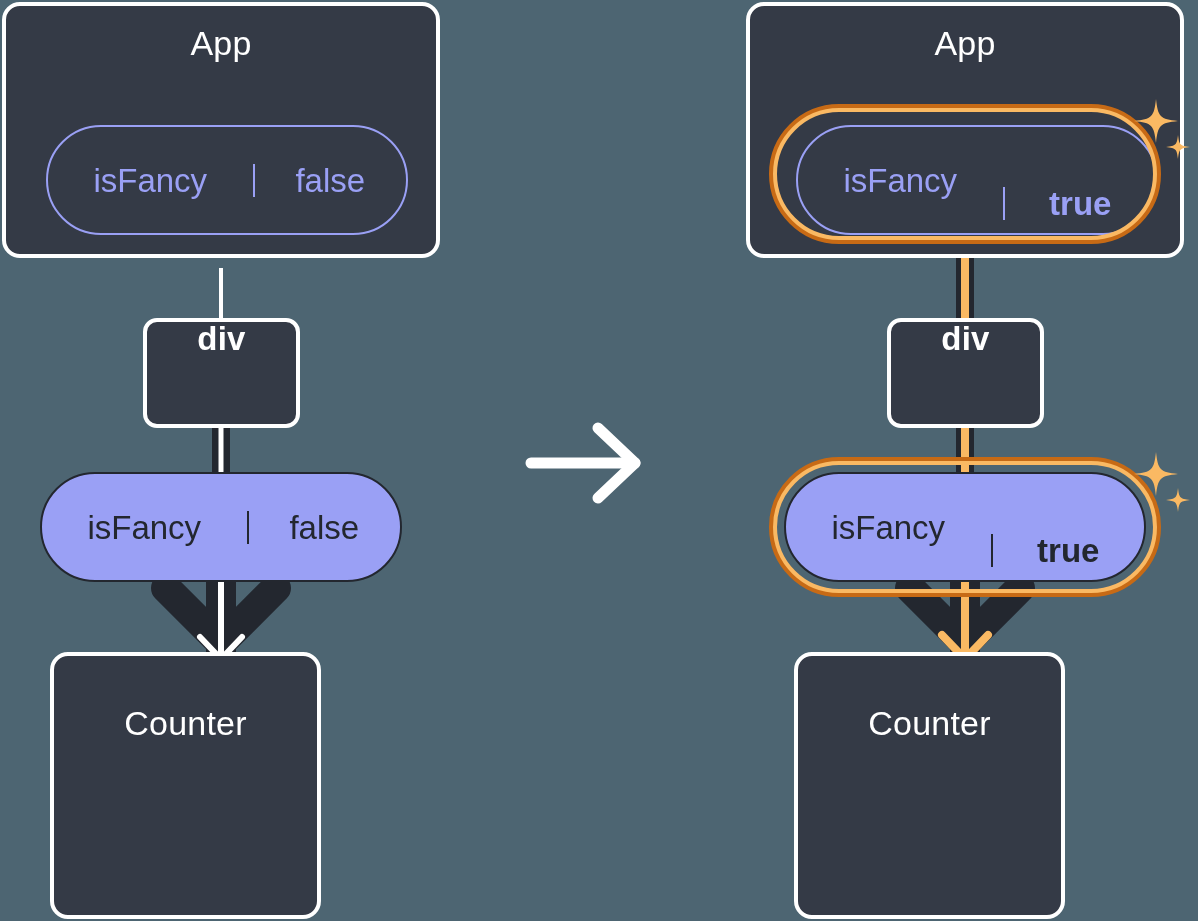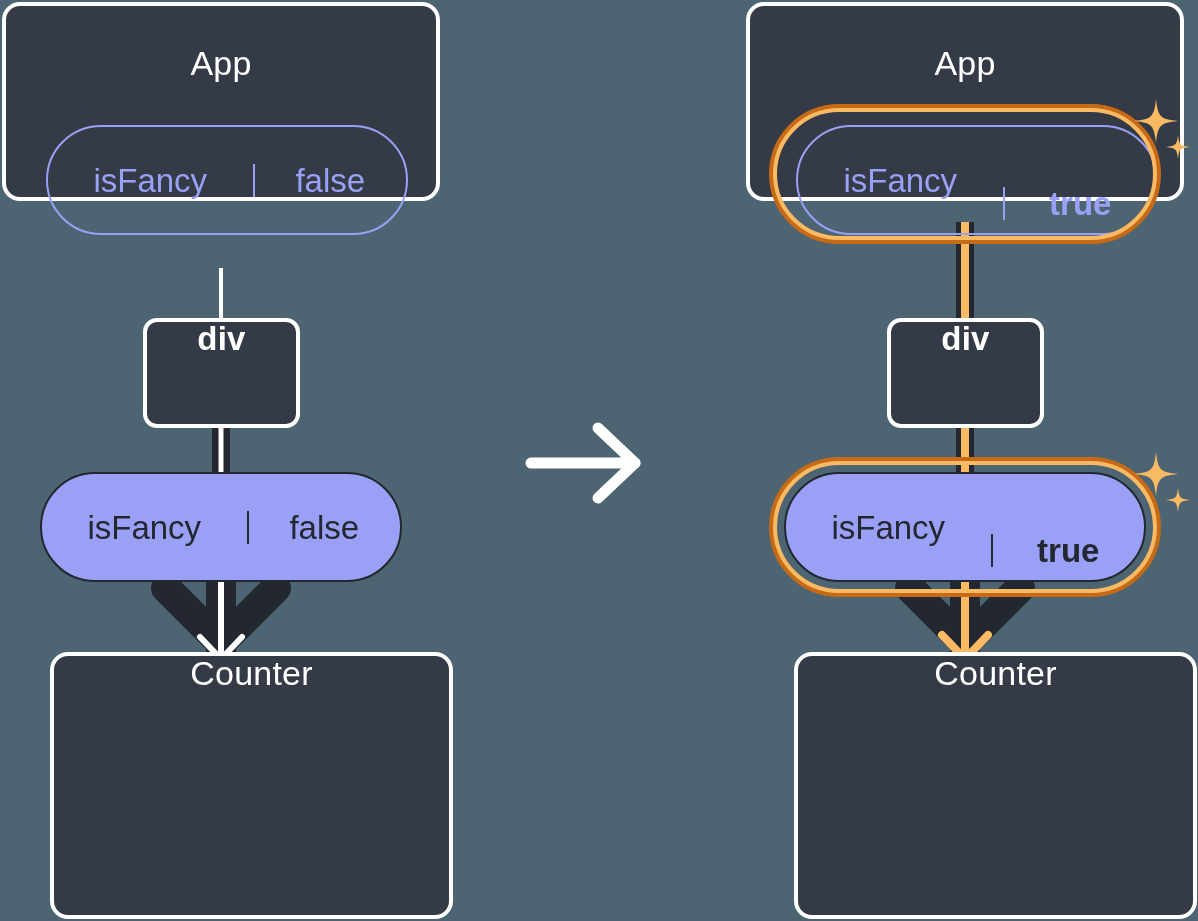--- a/index.html
+++ b/index.html
@@ -49,39 +49,40 @@
     font-size: 34px;
     font-weight: 400;
     letter-spacing: .2px;
     color: #ffffff;
     line-height: 1;
   }
   .box-app {
     left: 2px;
     top: 2px;
     width: 438px;
-    height: 199px;
-    padding-top: 40px;
+    height: 256px;
+    padding-top: 20px;
   }
   .box-div {
     left: 143px;
     top: 318px;
     width: 157px;
     height: 110px;
     display: flex;
     align-items: flex-start;
     justify-content: center;
     border-radius: 14px;
   }
   .box-div .box-title { font-size: 33px; font-weight: 700; }
   .box-counter {
     left: 50px;
     top: 652px;
-    width: 403px;
+    width: 271px;
     height: 267px;
+    padding-top: 50px;
   }
 
   
   .pill {
     position: absolute;
     box-sizing: border-box;
     display: flex;
     align-items: center;
     border-radius: 999px;
     overflow: hidden;

